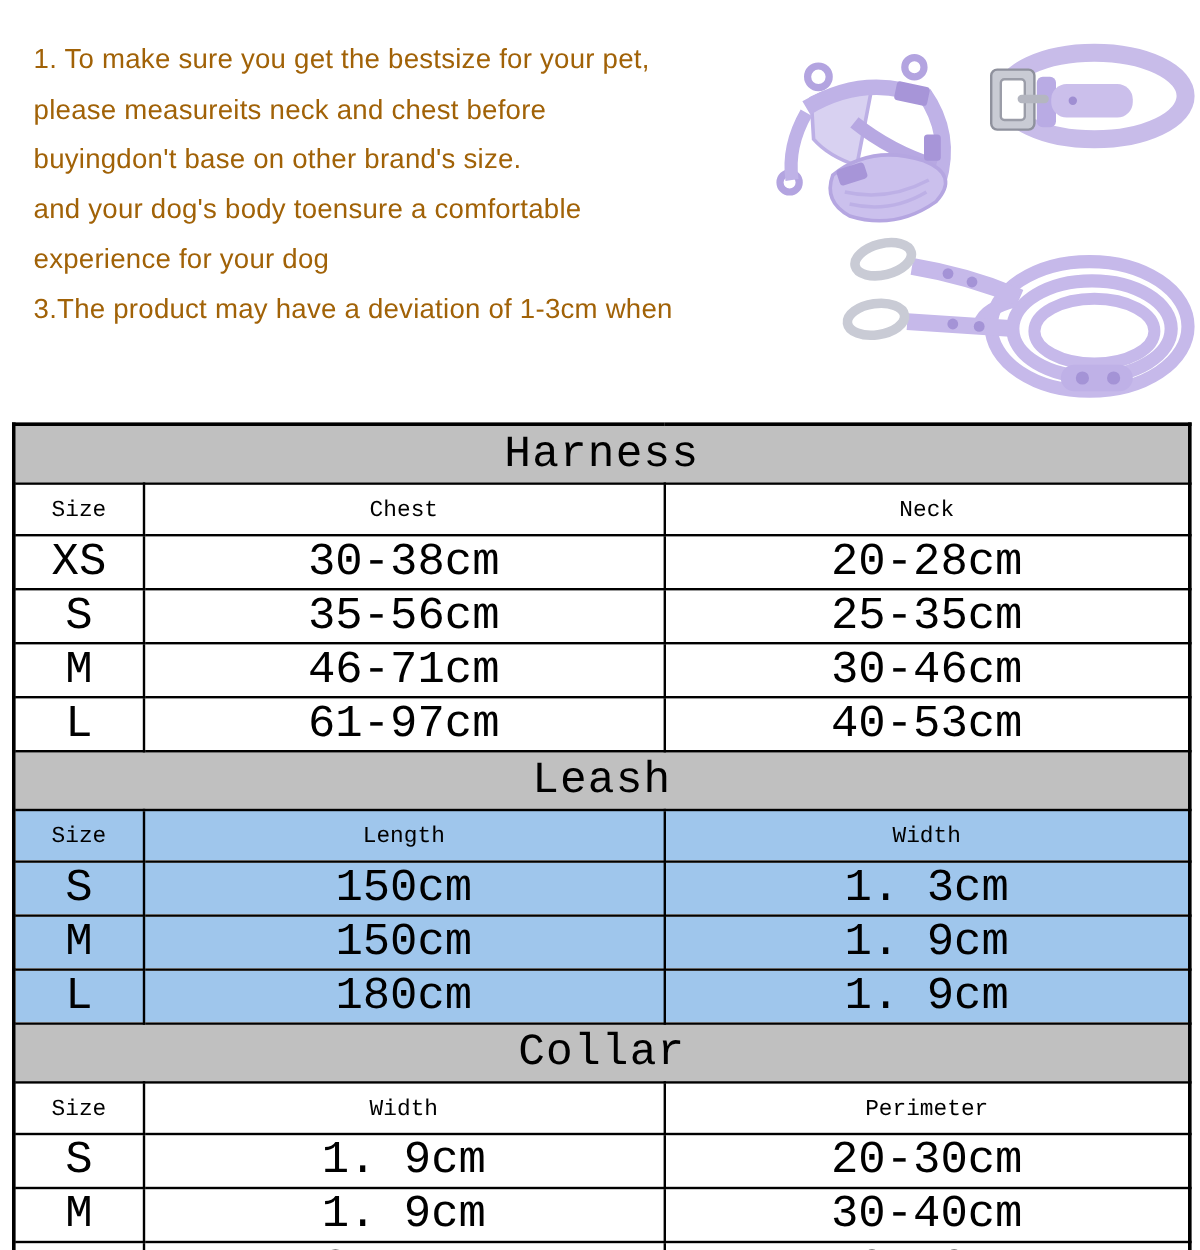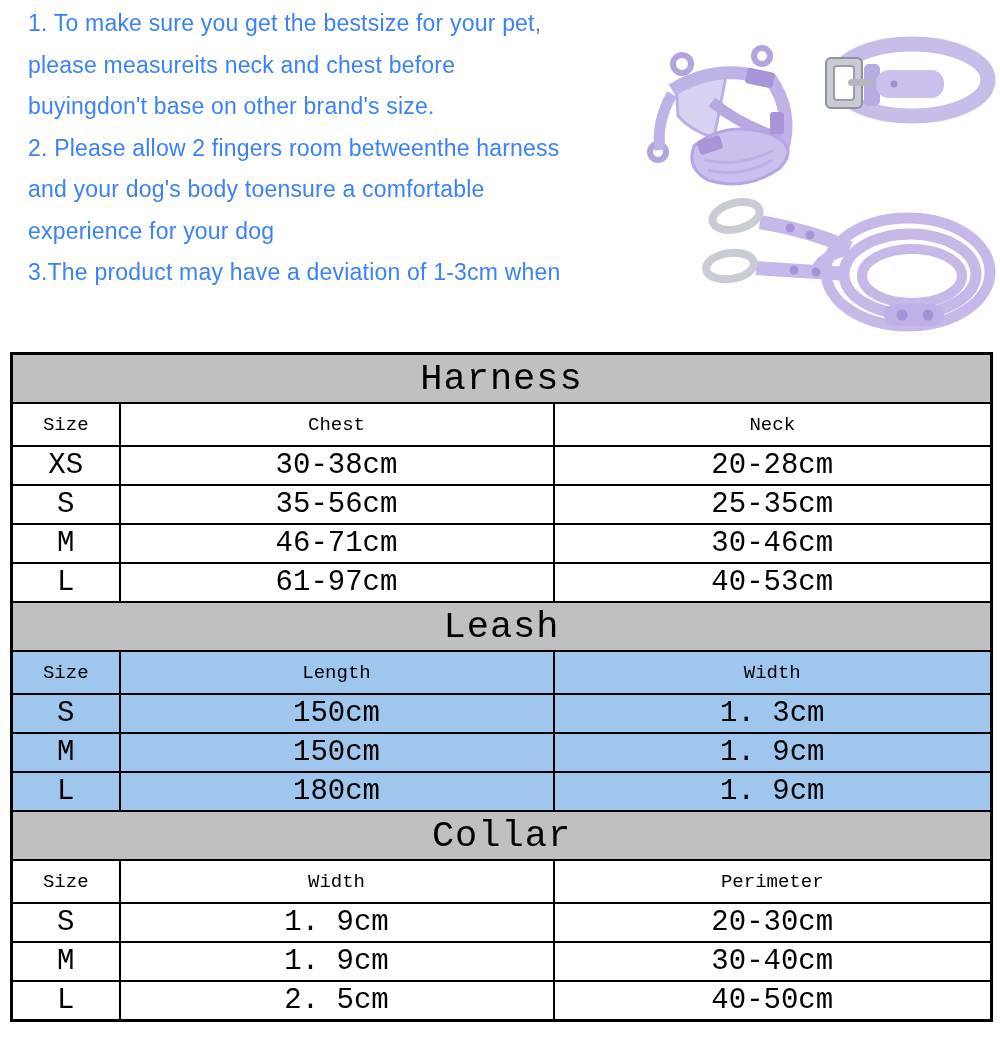--- a/index.html
+++ b/index.html
@@ -2,22 +2,22 @@
 <html><head>
 <meta charset="utf-8">
 <style>
   html,body{margin:0;padding:0;}
   body{
     width:1000px;height:1042px;position:relative;background:#ffffff;
     font-family:"Liberation Sans",sans-serif;overflow:hidden;
   }
   
   .notes{
-    position:absolute;left:28px;top:3px;width:610px;
-    font-size:23px;line-height:41.5px;color:#3b82f6;letter-spacing:.2px;
+    position:absolute;left:28px;top:29px;width:610px;
+    font-size:23px;line-height:41.5px;color:#a16207;letter-spacing:.2px;
   }
   .note-line{white-space:nowrap;}
   
   .products{position:absolute;left:620px;top:0;width:380px;height:352px;}
   .product{position:absolute;}
   .p-harness{left:22px;top:42px;}
   .p-collar{left:198px;top:28px;}
   .p-leash{left:78px;top:190px;}
   
   .chart{position:absolute;left:10px;top:352px;}
@@ -30,31 +30,30 @@
     border:2px solid #000;text-align:center;vertical-align:middle;
     padding:0;overflow:hidden;
   }
   col.c1{width:108px;}
   col.c2{width:434px;}
   col.c3{width:438px;}
   tr.title-row td{
     background:#c0c0c0;font-size:37px;height:47px;letter-spacing:1px;
   }
   tr.head-row td{font-size:19px;height:41px;}
-  tr.data-row td{font-size:29px;height:37px;}
+  tr.data-row td{font-size:38px;height:37px;}
   tr.blue td{background:#9fc6ec;}
 </style>
 </head>
 <body>
 
 <div class="notes">
   <div class="note-line">1. To make sure you get the bestsize for your pet,</div>
   <div class="note-line">please measureits neck and chest before</div>
   <div class="note-line">buyingdon't base on other brand's size.</div>
-  <div class="note-line">2. Please allow 2 fingers room betweenthe harness</div>
   <div class="note-line">and your dog's body toensure a comfortable</div>
   <div class="note-line">experience for your dog</div>
   <div class="note-line">3.The product may have a deviation of 1-3cm when</div>
 </div>
 
 <div class="products">
 
   <svg class="product p-harness" width="165" height="155" viewBox="0 0 165 155" role="img" aria-label="lavender dog harness">
     <circle cx="40" cy="22" r="9" fill="none" stroke="#b3a4e0" stroke-width="6"></circle>
     <circle cx="120" cy="14" r="8" fill="none" stroke="#b3a4e0" stroke-width="6"></circle>

